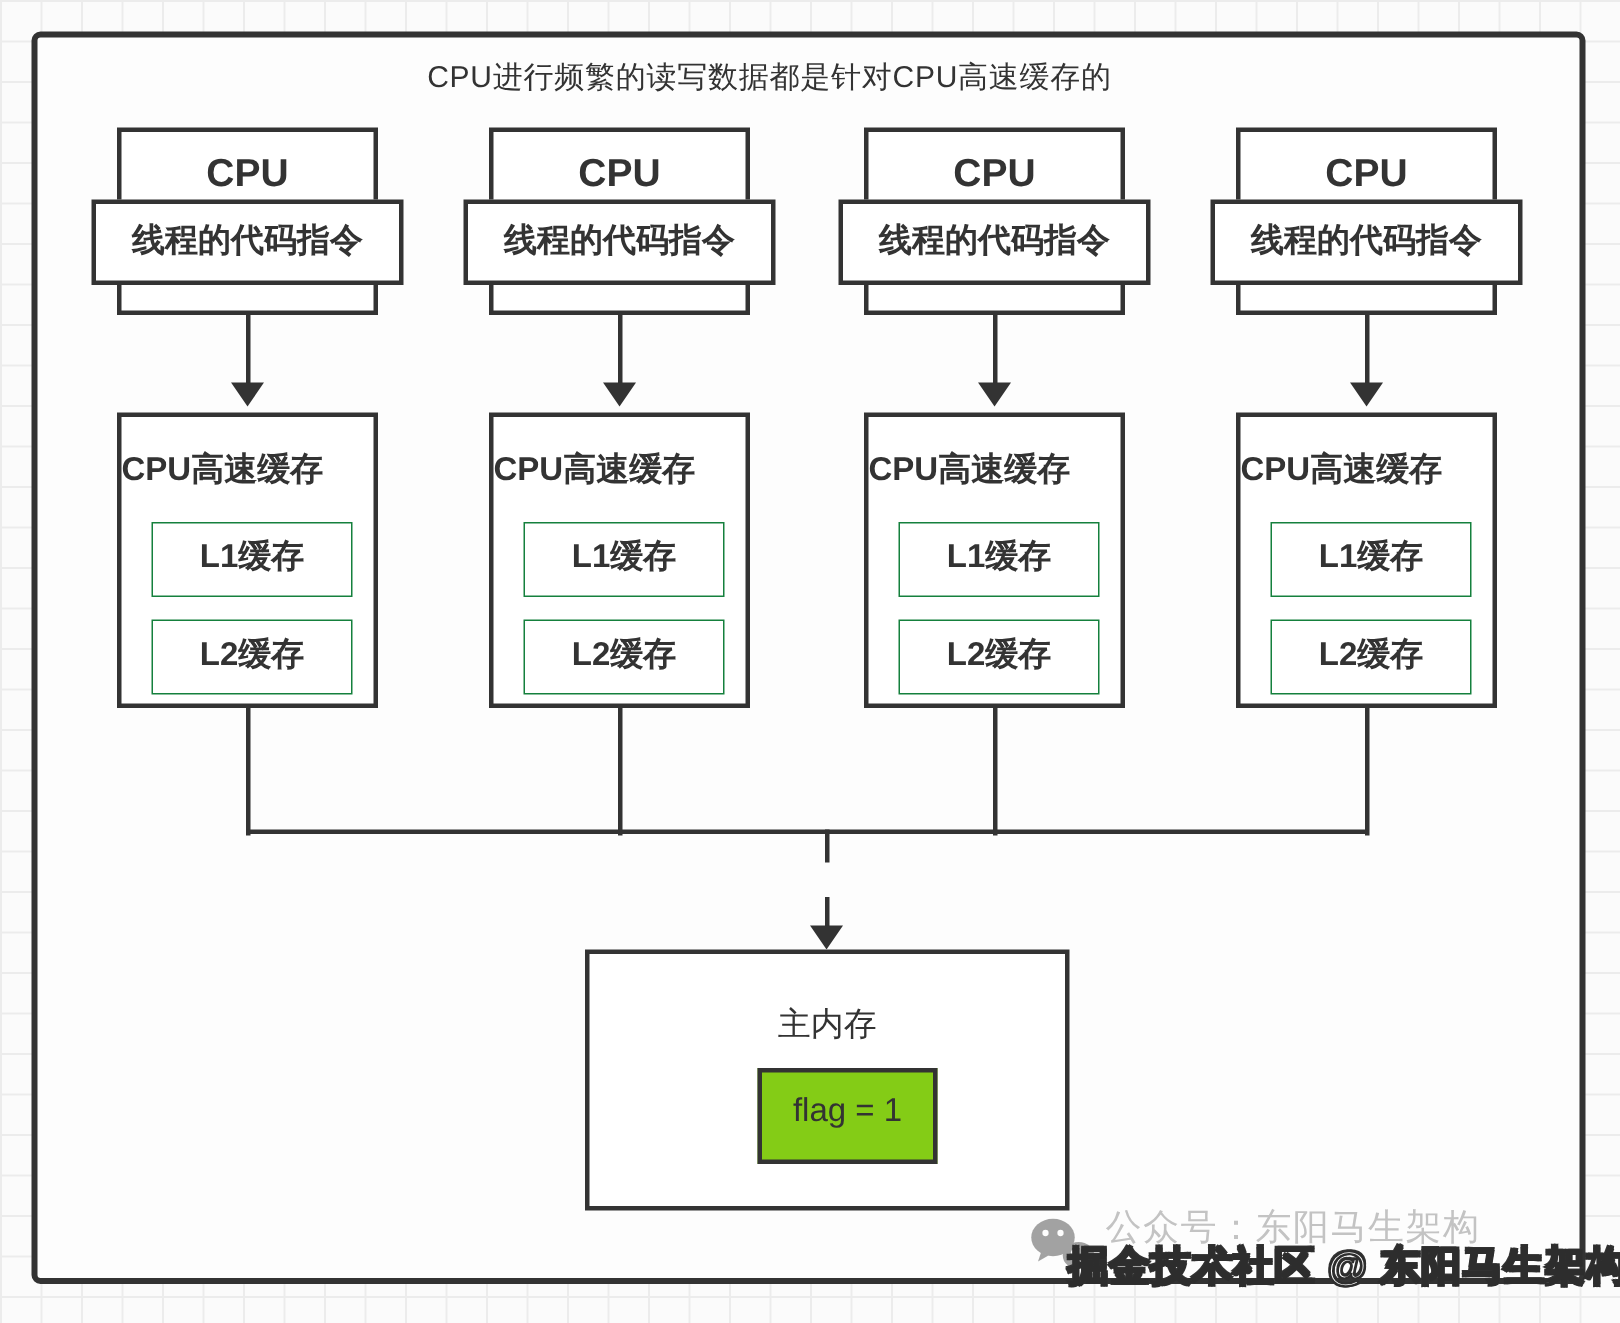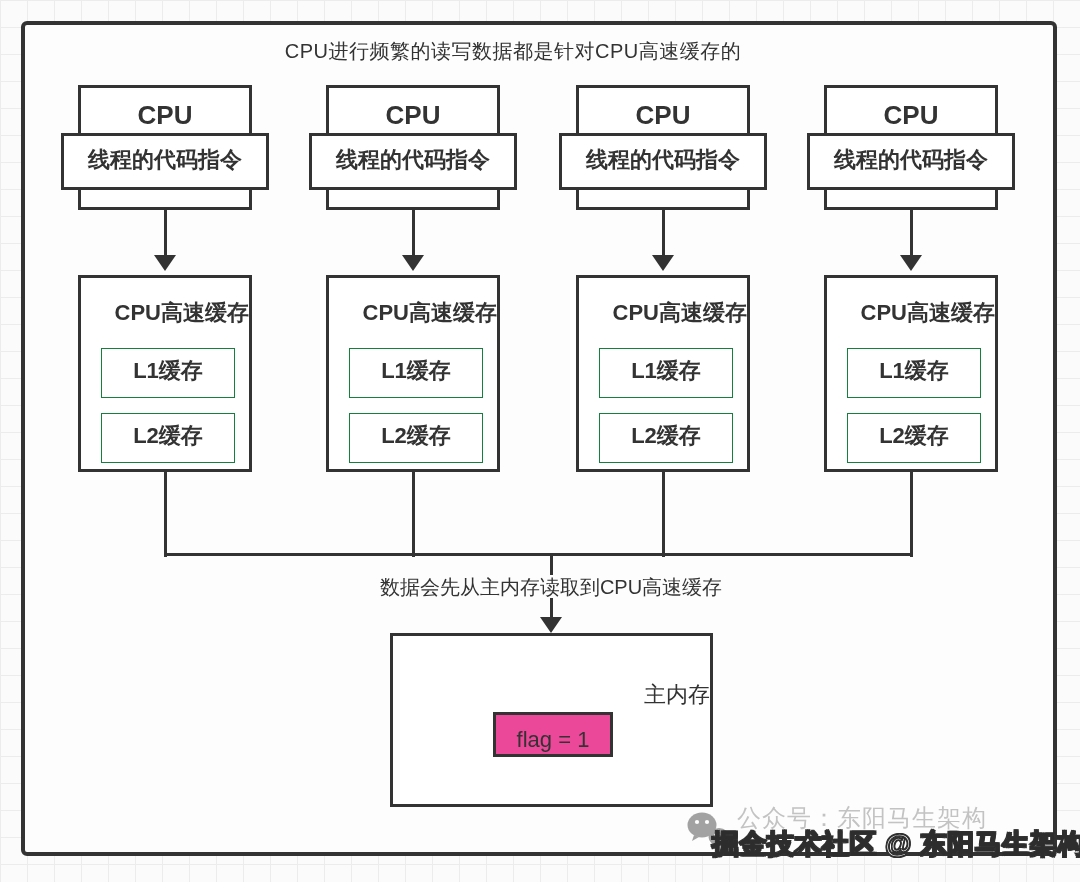--- a/index.html
+++ b/index.html
@@ -34,38 +34,38 @@
   }
   .vline { position:absolute; width:3px; background:#333; }
   .arrow-shaft { left:103px; top:125px; height:47px; }
   .tri {
     position:absolute; width:0; height:0;
     border-left:11px solid transparent; border-right:11px solid transparent;
     border-top:16px solid #333;
   }
   .arrow-head { left:93px; top:170px; }
   .cache-box { left:17px; top:190px; width:174px; height:197px; z-index:1; }
-  .cache-title { text-align:right; margin-top:20px; font-size:22px; }
+  .cache-title { text-align:left; margin-top:20px; font-size:22px; }
   .l-box {
     position:absolute; left:20px; width:134px; height:50px;
     border:1px solid #15803d; background:#fff;
     text-align:center; font-size:22px; line-height:44px;
   }
   .l1 { top:70px; } .l2 { top:135px; }
   .connector { left:103px; top:387px; height:85px; }
   .bus { position:absolute; left:164px; top:553px; width:748px; height:3px; background:#333; }
   .stub { position:absolute; left:550px; top:553px; width:3px; height:22px; background:#333; }
   .flow-label { position:absolute; left:281px; top:574px; width:540px; text-align:center; font-size:20px; background:transparent; }
   .arrow2-shaft { position:absolute; left:550px; top:598px; width:3px; height:20px; background:#333; }
   .arrow2-head { left:540px; top:617px; }
   .main-memory { left:390px; top:633px; width:323px; height:174px; }
-  .mm-title { text-align:right; margin-top:44px; font-size:22px; }
+  .mm-title { text-align:center; margin-top:32px; font-size:22px; }
   .flag-box {
-    position:absolute; left:100px; top:76px; width:120px; height:45px;
-    border:3px solid #333; background:#ec4899;
+    position:absolute; left:112px; top:76px; width:120px; height:64px;
+    border:3px solid #333; background:#84cc16;
     text-align:center; font-size:22px; line-height:50px;
   }
   .wm-icon { position:absolute; left:684px; top:810px; opacity:0.5; z-index:4; }
   .wm-faded {
     position:absolute; left:737px; top:802px; font-size:24px;
     color:#b5b5b5; opacity:0.8; white-space:nowrap; letter-spacing:1px; z-index:3;
   }
   .wm-overlay {
     position:absolute; left:712px; top:826px; font-size:27px; font-weight:700;
     color:#fff; white-space:nowrap; z-index:5; letter-spacing:0.5px;
@@ -127,21 +127,20 @@
     <div class="box cache-box">
       <div class="cache-title">CPU高速缓存</div>
       <div class="l-box l1">L1缓存</div>
       <div class="l-box l2">L2缓存</div>
     </div>
     <div class="vline connector"></div>
   </div>
 
   <div class="bus"></div>
   <div class="stub"></div>
-  <div class="flow-label">数据会先从主内存读取到CPU高速缓存</div>
   <div class="arrow2-shaft"></div>
   <div class="tri arrow2-head"></div>
 
   <div class="box main-memory">
     <div class="mm-title">主内存</div>
     <div class="flag-box">flag = 1</div>
   </div>
 
   <div class="wm-icon">
     <svg width="48" height="42" viewBox="0 0 48 42">

